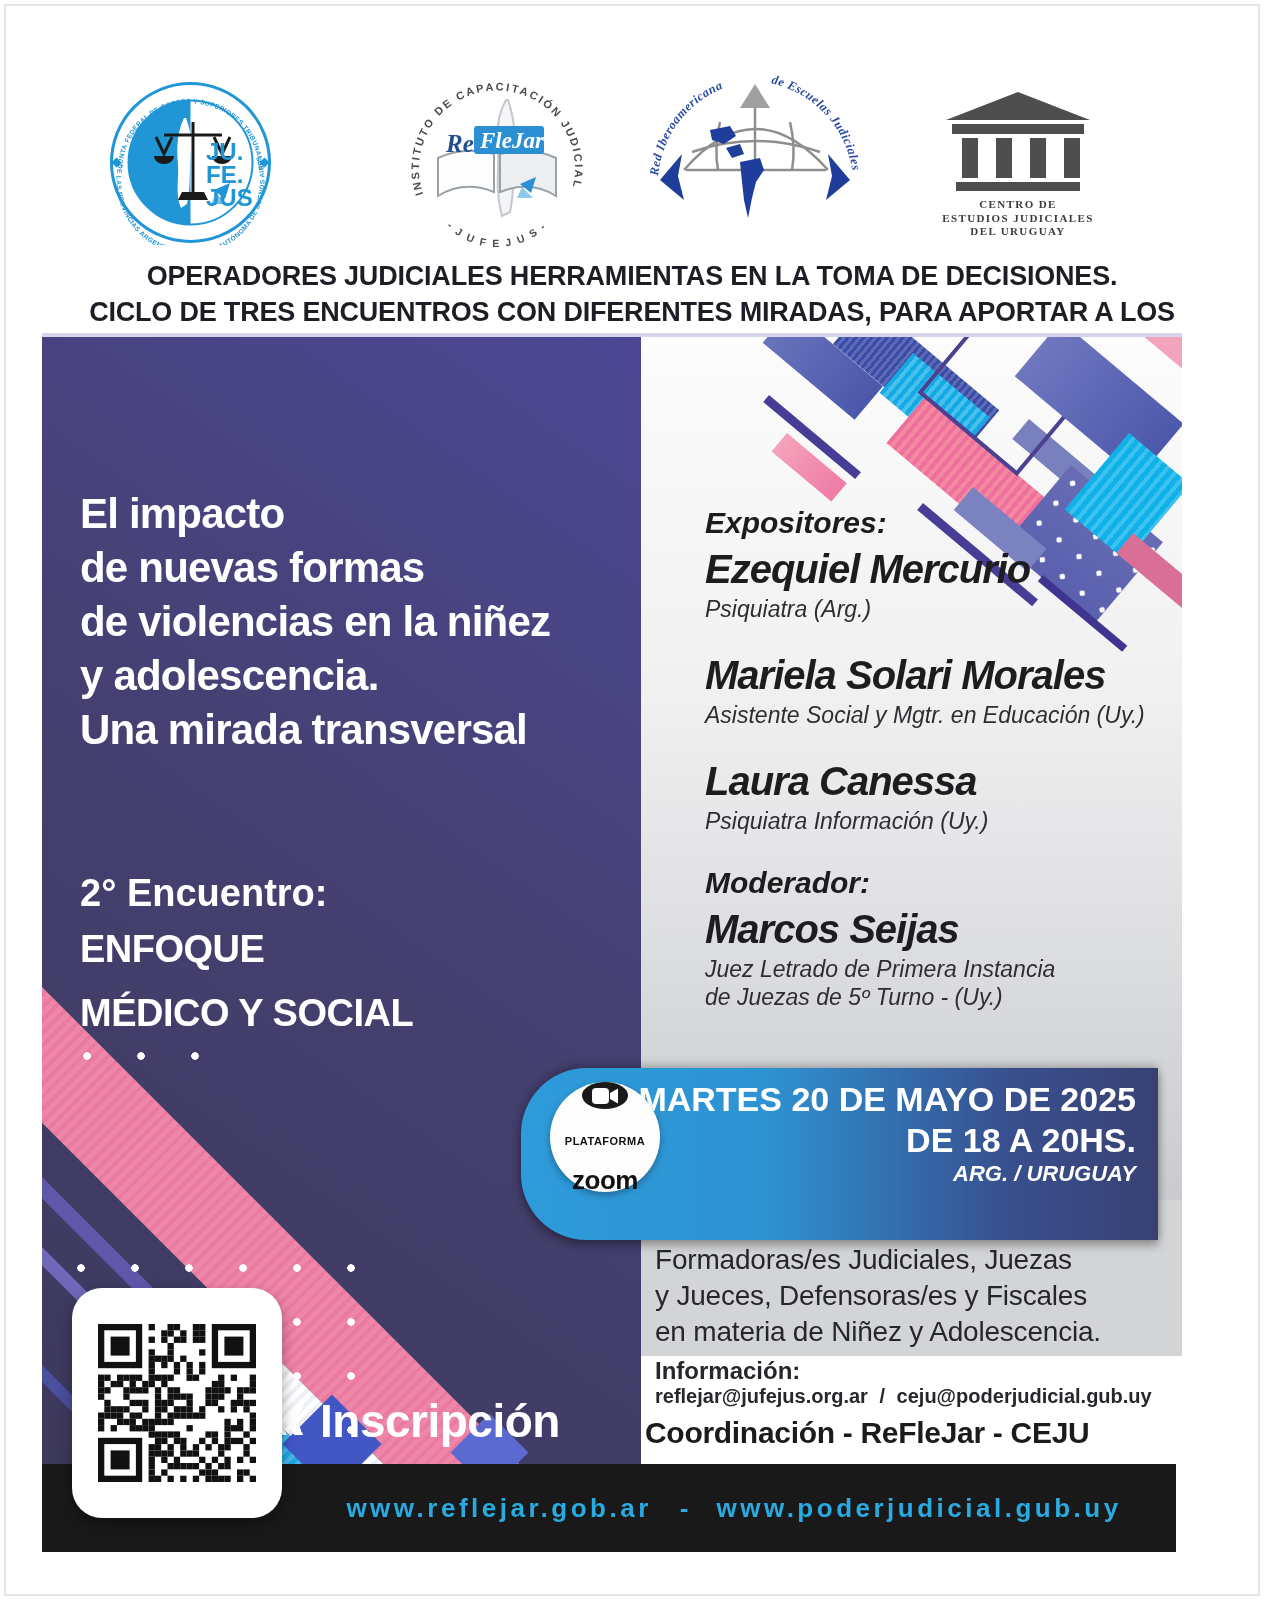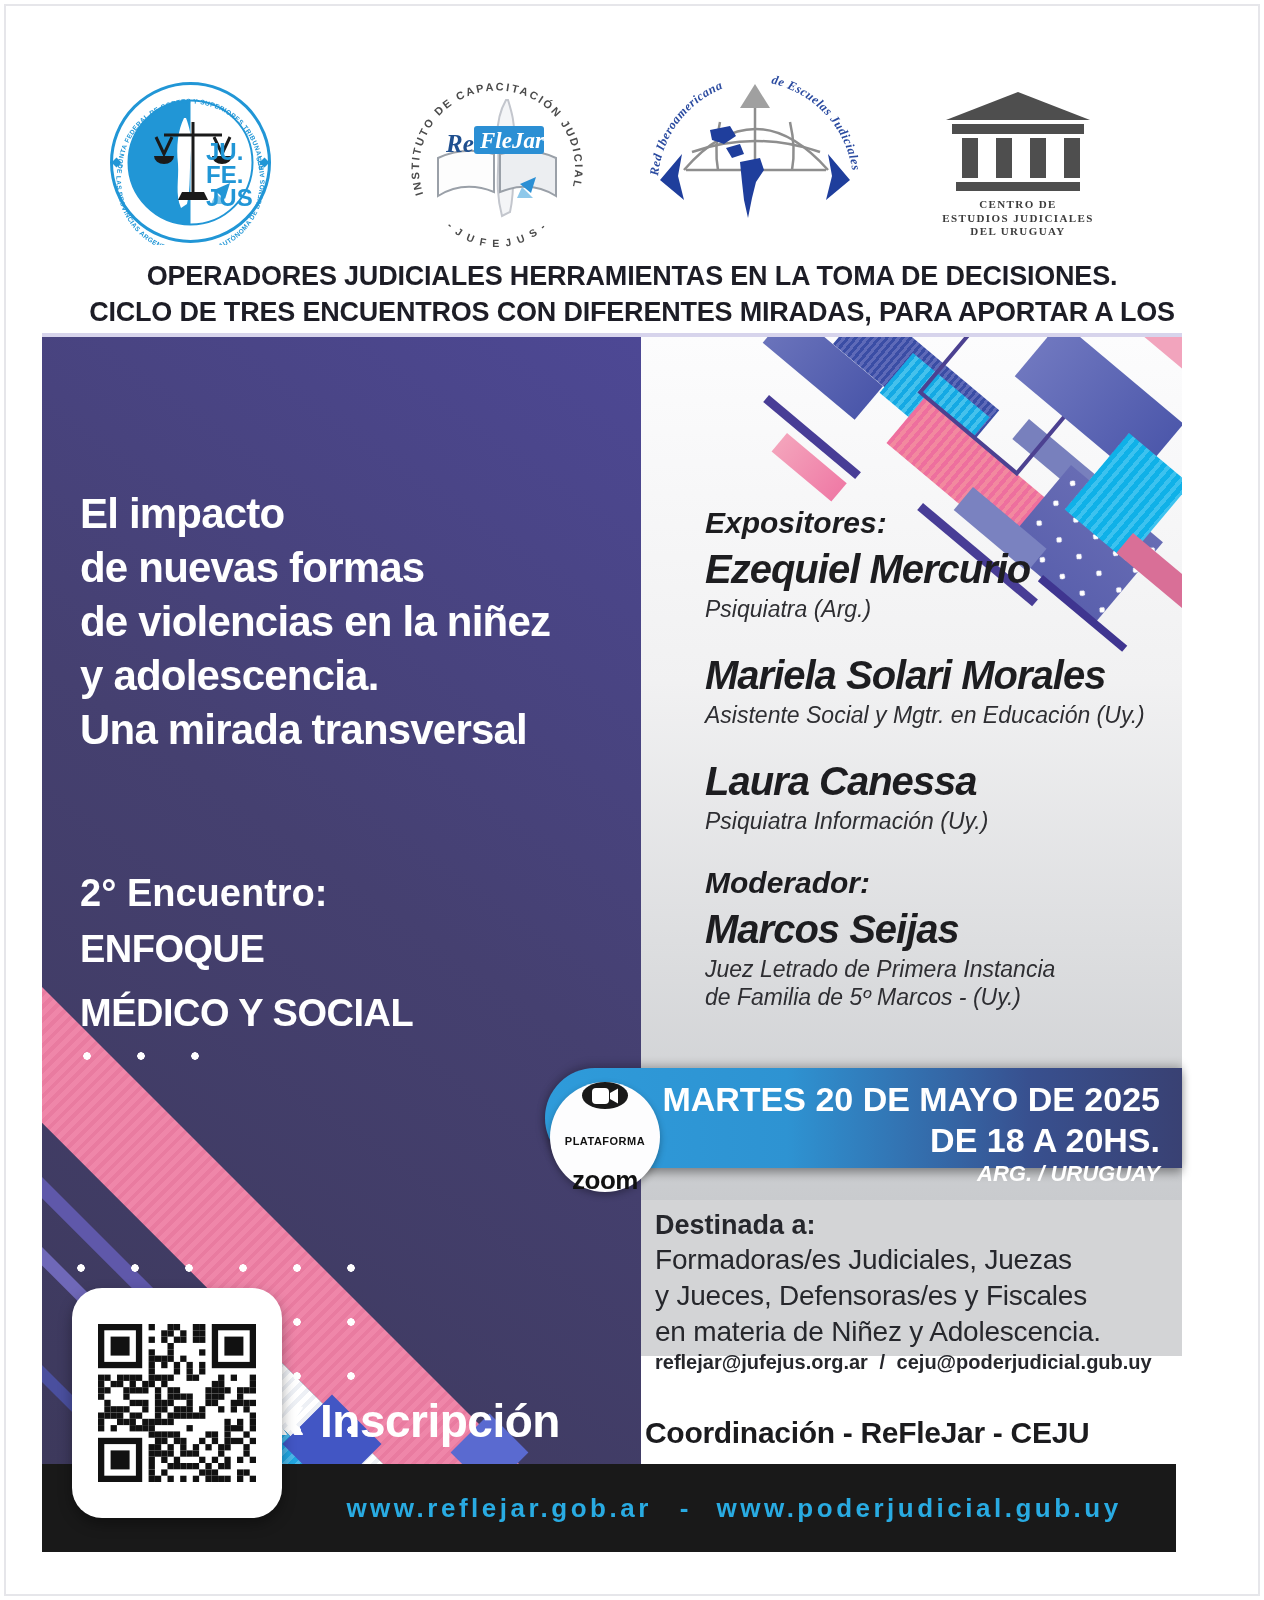--- a/index.html
+++ b/index.html
@@ -69,21 +69,21 @@
   .c17 { left:332px; top:150px; width:96px; height:30px; background:#7a82c0; }
 
   .speakers { position:absolute; left:64px; top:168px; width:470px; color:#222; }
   .spk-heading { font-style:italic; font-weight:bold; font-size:30px; line-height:36px; margin-bottom:6px; color:#1c1c1f; }
   .spk-name { font-style:italic; font-weight:bold; font-size:40px; line-height:44px; letter-spacing:-1px; color:#1d1d20; }
   .spk-role { font-style:italic; font-size:23px; line-height:28px; margin:4px 0 30px 0; color:#2e2e32; }
   .mod-heading { font-style:italic; font-weight:bold; font-size:30px; line-height:36px; margin:30px 0 6px 0; color:#1c1c1f; }
   .mod-role { font-style:italic; font-size:23px; line-height:28px; margin-top:4px; color:#2e2e32; }
 
   
-  .date-banner { position:absolute; left:545px; top:1068px; width:637px; height:100px;
+  .date-banner { position:absolute; left:521px; top:1068px; width:637px; height:172px;
                  border-radius:66px 0 0 66px;
                  background:linear-gradient(90deg,#2e9bda 0%, #2e93d2 38%, #38508f 76%, #394173 100%);
                  box-shadow:0 5px 10px rgba(0,0,0,0.35), 0 -4px 8px rgba(0,0,0,0.18);
                  z-index:5; }
   .banner-text { position:absolute; right:22px; top:10px; text-align:right; color:#fff; white-space:nowrap; }
   .banner-text .l1 { font-size:34px; font-weight:bold; line-height:42px; }
   .banner-text .l2 { font-size:34px; font-weight:bold; line-height:40px; }
   .banner-text .l3 { font-size:22px; font-weight:bold; font-style:italic; line-height:28px; }
   .zoom-badge { position:absolute; left:550px; top:1082px; width:110px; height:110px; border-radius:50%;
                 background:#fdfdfe; box-shadow:0 3px 7px rgba(0,0,0,0.3); z-index:6;
@@ -296,29 +296,30 @@
         <div class="spk-name">Mariela Solari Morales</div>
         <div class="spk-role">Asistente Social y Mgtr. en Educación (Uy.)</div>
       </div>
       <div>
         <div class="spk-name">Laura Canessa</div>
         <div class="spk-role">Psiquiatra Información (Uy.)</div>
       </div>
       <div class="mod-heading">Moderador:</div>
       <div class="spk-name">Marcos Seijas</div>
       <div class="mod-role">Juez Letrado de Primera Instancia</div>
-      <div class="mod-role" style="margin-top:0;">de Familia de 5º Marcos - (Uy.)</div>
+      <div class="mod-role" style="margin-top:0;">de Juezas de 5º Turno - (Uy.)</div>
     </div>
   </section>
 
   <div class="audience-box">
     <div class="aud-heading">Destinada a:</div>
     <div class="aud-line">Formadoras/es Judiciales, Juezas</div>
     <div class="aud-line">y Jueces, Defensoras/es y Fiscales</div>
     <div class="aud-line">en materia de Niñez y Adolescencia.</div>
+    <div class="info-heading">Información:</div>
     <div class="info-emails">
       <span>reflejar@jufejus.org.ar</span>
       <span>/</span>
       <span>ceju@poderjudicial.gub.uy</span>
     </div>
   </div>
 
   <div class="coordination">Coordinación - ReFleJar - CEJU</div>
 
   <div class="footer-bar">

